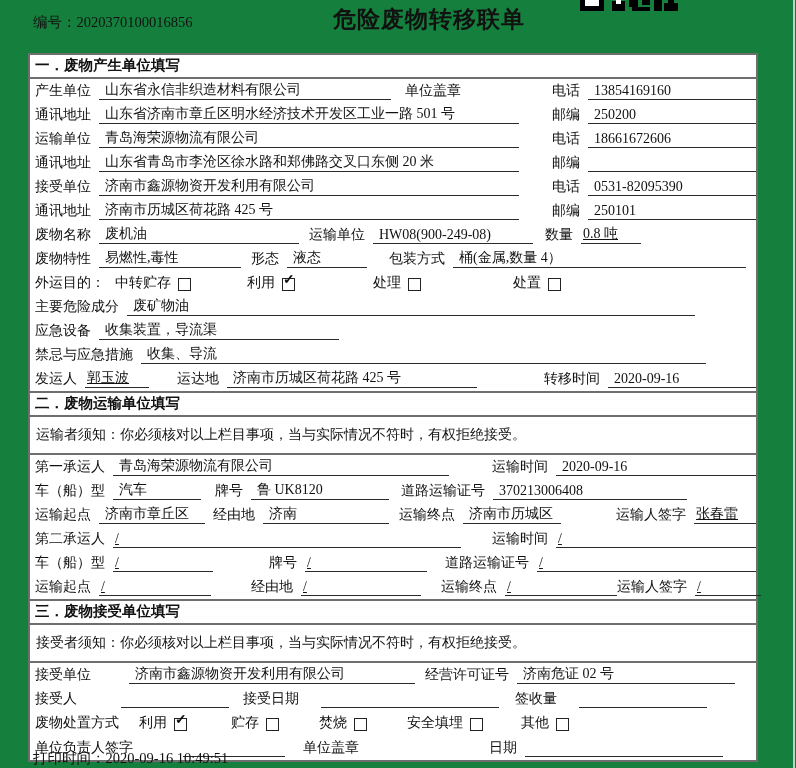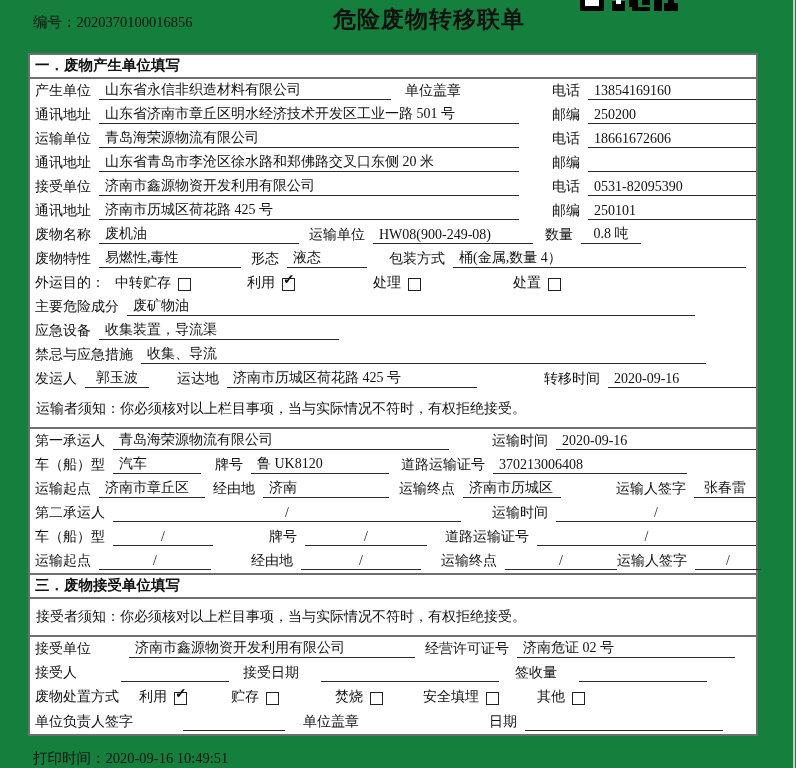--- a/index.html
+++ b/index.html
@@ -28,21 +28,21 @@
   .row {
     display:flex; align-items:flex-end; height:24px; padding:0 0 3px 5px;
     box-sizing:border-box; white-space:nowrap;
   }
   .row.tall { height:25px; }
   .lbl { margin-right:8px; flex:none; }
   .val {
     border-bottom:1px solid #2a2a2a; padding:0 2px 0 6px; flex:none;
     overflow:visible; min-height:16px; box-sizing:border-box;margin-top:8px;
   }
-  .val.c { text-align:center; padding-left:2px; }
+  .val.c { padding-left:2px;text-decoration:underline; }
   .val.grow { flex:1 1 auto; }
   .mla { margin-left:auto; }
 
   .cbi { display:inline-flex; align-items:center; flex:none; }
   .cb {
     width:13px; height:13px; border:1px solid #222; display:inline-block;
     margin-left:7px; position:relative; top:1px; flex:none; box-sizing:border-box;
   }
   .chk { position:absolute; left:0px; top:-6px; font-size:14px; font-style:normal; font-weight:bold; line-height:1; }
 
@@ -177,20 +177,21 @@
 
     <div class="row">
       <span class="lbl">发运人</span>
       <span class="val c" style="width:64px">郭玉波</span>
       <span class="lbl" style="margin-left:28px">运达地</span>
       <span class="val" style="width:250px">济南市历城区荷花路 425 号</span>
       <span class="lbl mla">转移时间</span>
       <span class="val" style="width:148px">2020-09-16</span>
     </div>
 
+    <div class="sec-h">二．废物运输单位填写</div>
     <div class="notice">运输者须知：你必须核对以上栏目事项，当与实际情况不符时，有权拒绝接受。</div>
 
     <div class="row">
       <span class="lbl">第一承运人</span>
       <span class="val" style="width:336px">青岛海荣源物流有限公司</span>
       <span class="lbl mla">运输时间</span>
       <span class="val" style="width:200px">2020-09-16</span>
     </div>
 
     <div class="row">
@@ -264,21 +265,21 @@
       <span class="cbi" style="margin-left:12px">
         <span>利用</span>
         <span class="cb">
             <i class="chk">✓</i>
           </span>
       </span>
       <span class="cbi" style="margin-left:44px">
         <span>贮存</span>
         <span class="cb"></span>
       </span>
-      <span class="cbi" style="margin-left:56px">
+      <span class="cbi" style="margin-left:40px">
         <span>焚烧</span>
         <span class="cb"></span>
       </span>
       <span class="cbi" style="margin-left:40px">
         <span>安全填埋</span>
         <span class="cb"></span>
       </span>
       <span class="cbi" style="margin-left:38px">
         <span>其他</span>
         <span class="cb"></span>

